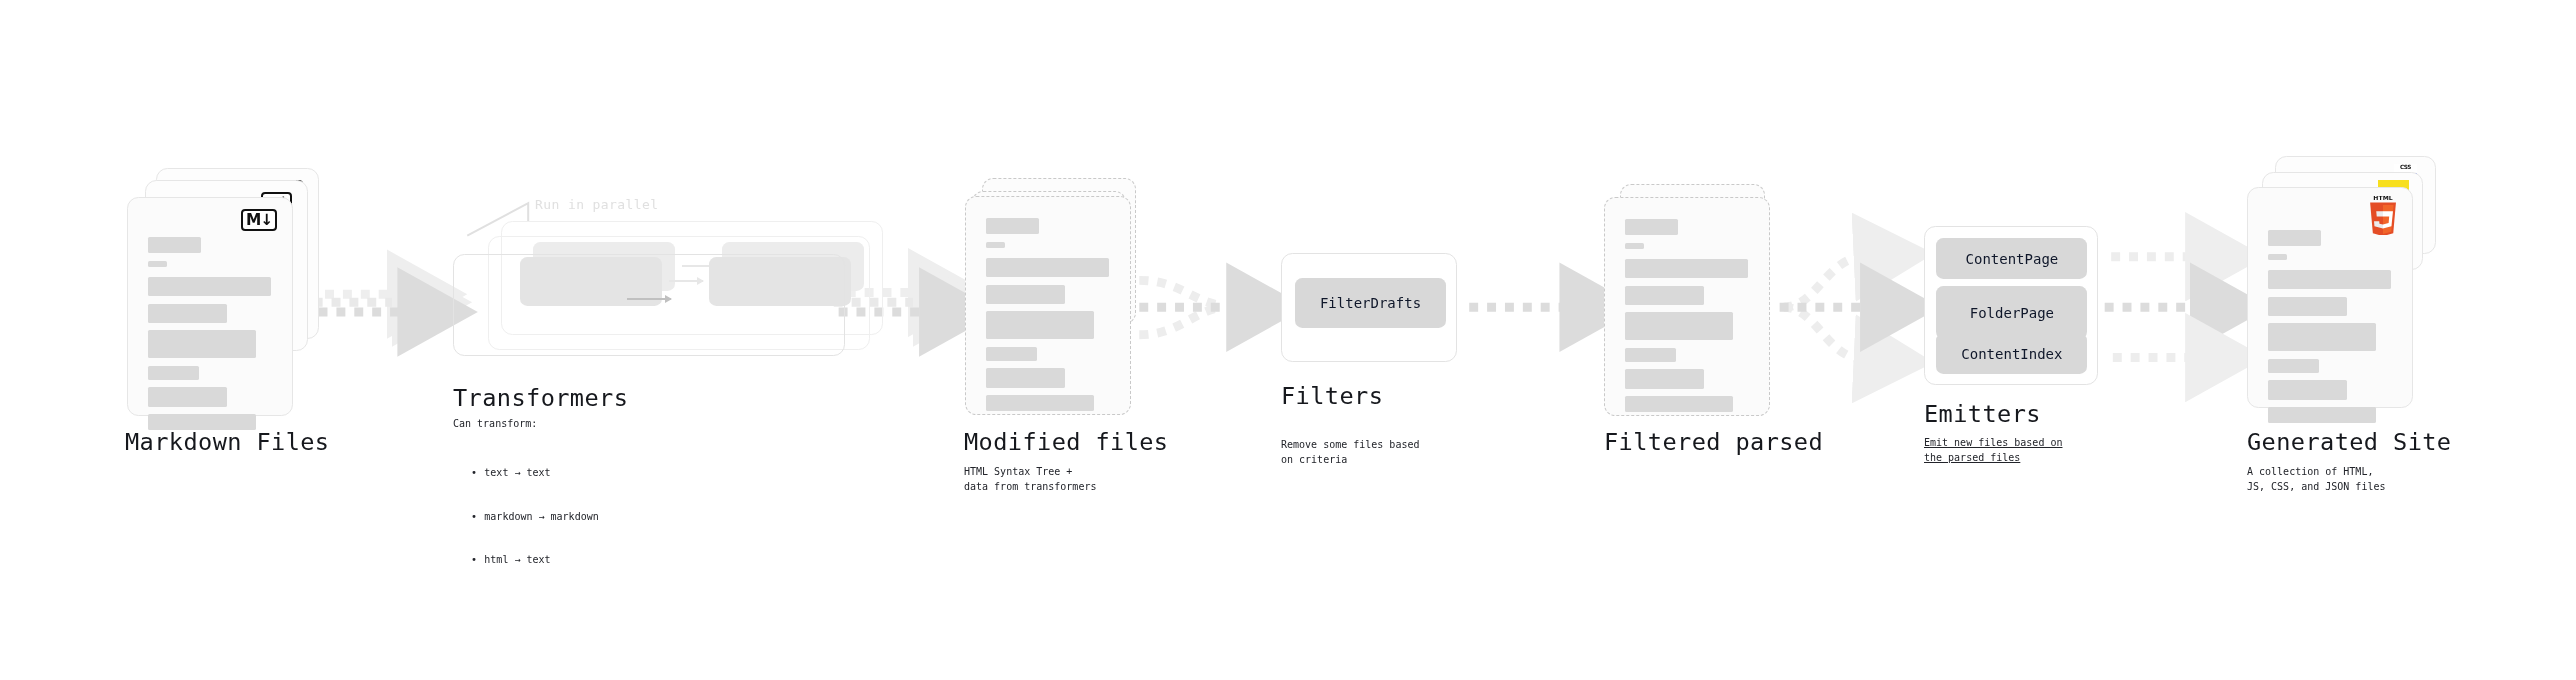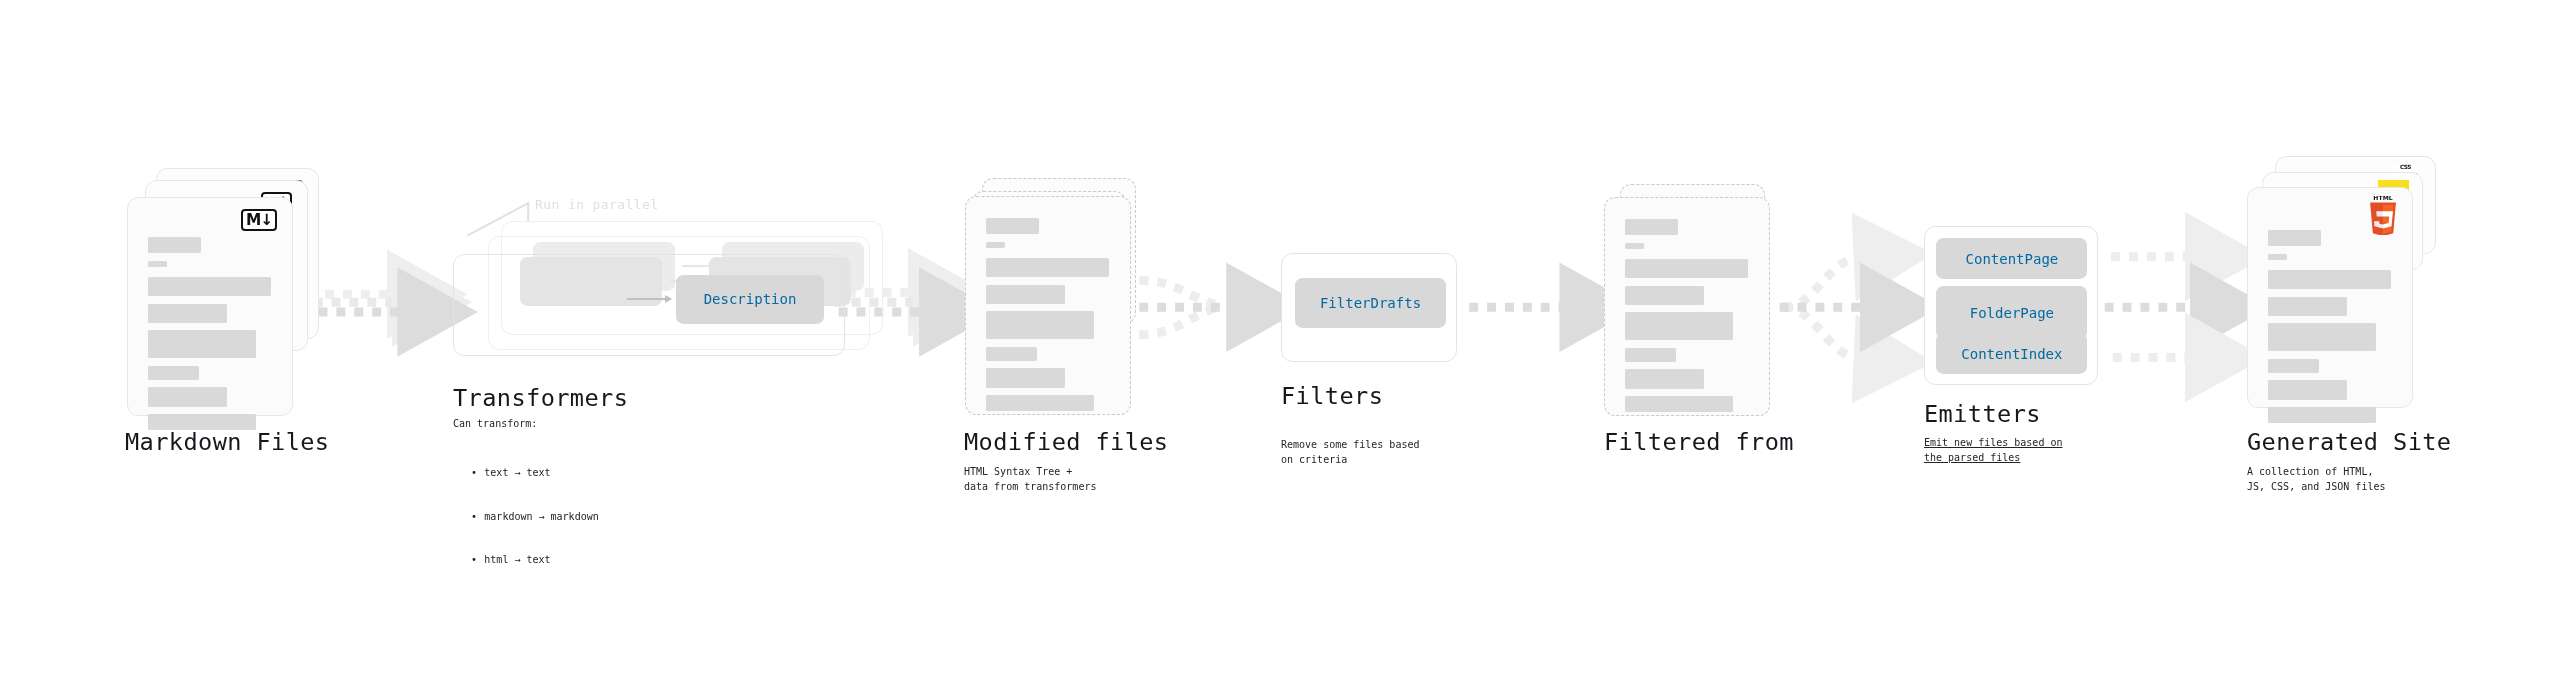--- a/index.html
+++ b/index.html
@@ -60,21 +60,21 @@
   
   .group-box{
     position:absolute;box-sizing:border-box;
     border:1.6px solid #e3e3e3;border-radius:11.4px;background:#ffffff;
   }
   .group-box.ghost{background:transparent;border-color:#efefef;}
   .pill{
     position:absolute;box-sizing:border-box;
     background:#d8d8d8;border-radius:7.3px;
     display:flex;align-items:center;justify-content:center;
-    font-size:14px;color:#0369a1;white-space:nowrap;
+    font-size:14px;color:#0f172a;white-space:nowrap;
   }
   .pill.ghost{background:#ececec;color:transparent;}
   .pill.ghost2{background:#e4e4e4;color:transparent;}
 
   
   .thin-arrow{position:absolute;height:1.6px;background:#c0c0c0;}
   .thin-arrow::after{
     content:"";position:absolute;right:-0.8px;top:-3.3px;
     border-left:7.3px solid #c0c0c0;
     border-top:4.1px solid transparent;
@@ -186,21 +186,20 @@
       <div class="pill ghost" style="left:220px;top:19.5px;width:142px;height:49px;"></div>
       <div class="thin-arrow faint" style="left:180px;top:43px;width:34px;"></div>
     </div>
     <div class="group-box ghost" style="left:488px;top:236px;width:382px;height:114px;">
       <div class="pill ghost2" style="left:31px;top:19.5px;width:142px;height:49px;"></div>
       <div class="pill ghost2" style="left:220px;top:19.5px;width:142px;height:49px;"></div>
       <div class="thin-arrow faint" style="left:180px;top:43px;width:34px;"></div>
     </div>
 
     <div class="group-box" style="left:453px;top:254px;width:392px;height:102px;background:transparent;">
-      <div class="pill" style="left:222px;top:19.5px;width:148px;height:49px;">Description</div>
       <div class="thin-arrow" style="left:173px;top:43px;width:44px;"></div>
     </div>
 
     <div class="note" style="left:535px;top:197px;">Run in parallel</div>
 
     <div class="title" style="left:453px;top:384px;">Transformers</div>
 
     <div class="sub" style="left:453px;top:417px;">Can transform:</div>
 
     <ul class="sub-list sub" style="left:453px;top:437px;padding-left:18px;">
@@ -246,21 +245,21 @@
         <div class="bar" style="width:53px;height:16.3px;"></div>
         <div class="bar" style="width:19.5px;height:6.5px;margin-bottom:9.8px;"></div>
         <div class="bar" style="width:100%;height:19.5px;"></div>
         <div class="bar" style="width:64%;height:19.5px;"></div>
         <div class="bar" style="width:88%;height:28px;"></div>
         <div class="bar" style="width:42%;height:14px;"></div>
         <div class="bar" style="width:64%;height:19.5px;"></div>
         <div class="bar" style="width:88%;height:16.3px;"></div>
       </div>
     </div>
-    <div class="title" style="left:1604px;top:428px;">Filtered from</div>
+    <div class="title" style="left:1604px;top:428px;">Filtered parsed</div>
   </div>
 
   <div class="abs">
     <div class="group-box" style="left:1924px;top:226px;width:174px;height:159px;">
       <div class="pill" style="left:11.4px;top:11.4px;width:151px;height:41px;">ContentPage</div>
       <div class="pill" style="left:11.4px;top:59px;width:151px;height:53px;">FolderPage</div>
       <div class="pill" style="left:11.4px;top:106px;width:151px;height:41px;">ContentIndex</div>
     </div>
     <div class="title" style="left:1924px;top:400px;">Emitters</div>
     <div class="sub" style="left:1924px;top:436px;text-decoration:underline;">Emit new files based on

